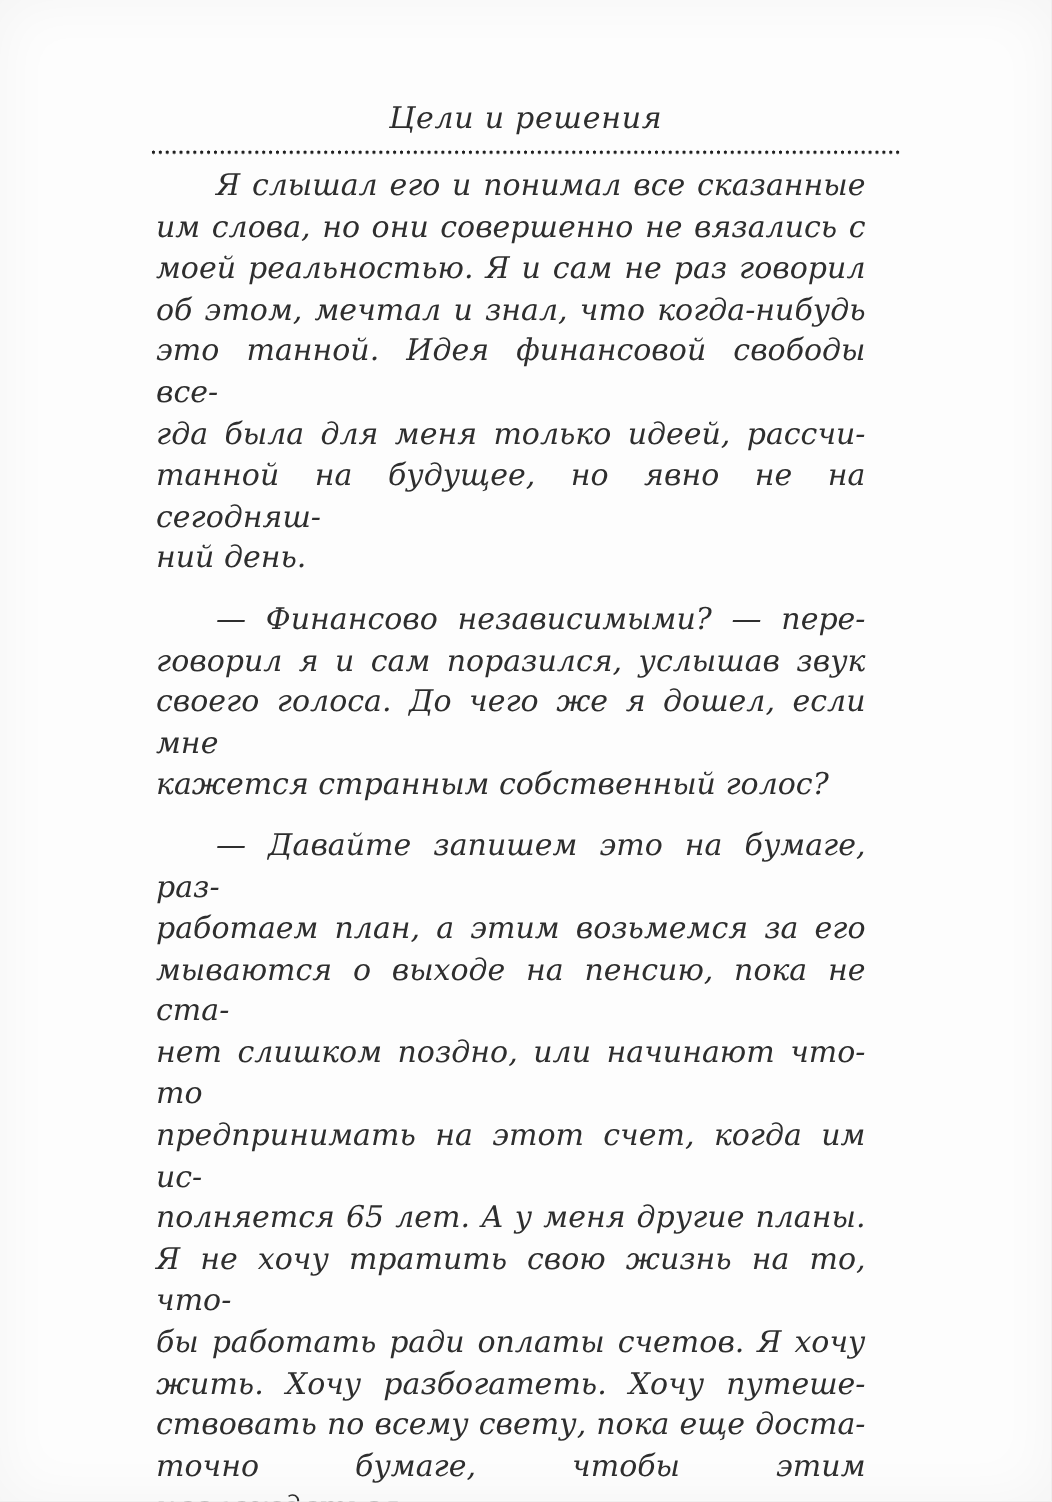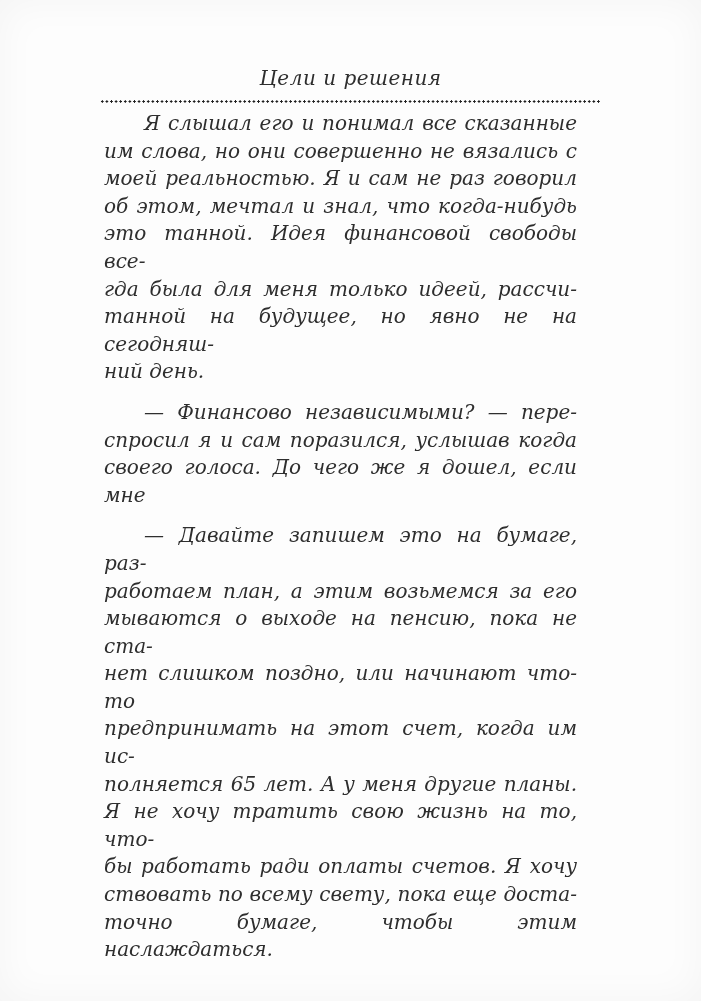--- a/index.html
+++ b/index.html
@@ -54,31 +54,33 @@
         <div class="line">им слова, но они совершенно не вязались с</div>
         <div class="line">моей реальностью. Я и сам не раз говорил</div>
         <div class="line">об этом, мечтал и знал, что когда-нибудь</div>
         <div class="line">это танной. Идея финансовой свободы все-</div>
         <div class="line">гда была для меня только идеей, рассчи-</div>
         <div class="line">танной на будущее, но явно не на сегодняш-</div>
         <div class="line para-end">ний день.</div>
       </div>
       <div class="paragraph">
         <div class="line first">— Финансово независимыми? — пере-</div>
-        <div class="line">спросил я и сам поразился, услышав когда</div>
+        <div class="line">говорил я и сам поразился, услышав звук</div>
         <div class="line">своего голоса. До чего же я дошел, если мне</div>
+        <div class="line para-end">кажется странным собственный голос?</div>
       </div>
       <div class="paragraph">
         <div class="line first">— Давайте запишем это на бумаге, раз-</div>
         <div class="line">работаем план, а этим возьмемся за его</div>
         <div class="line">мываются о выходе на пенсию, пока не ста-</div>
         <div class="line">нет слишком поздно, или начинают что-то</div>
         <div class="line">предпринимать на этот счет, когда им ис-</div>
         <div class="line">полняется 65 лет. А у меня другие планы.</div>
         <div class="line">Я не хочу тратить свою жизнь на то, что-</div>
         <div class="line">бы работать ради оплаты счетов. Я хочу</div>
+        <div class="line">жить. Хочу разбогатеть. Хочу путеше-</div>
         <div class="line">ствовать по всему свету, пока еще доста-</div>
         <div class="line para-end">точно бумаге, чтобы этим наслаждаться.</div>
       </div>
     </main>
 
 
 </div>
 
 </body></html>

